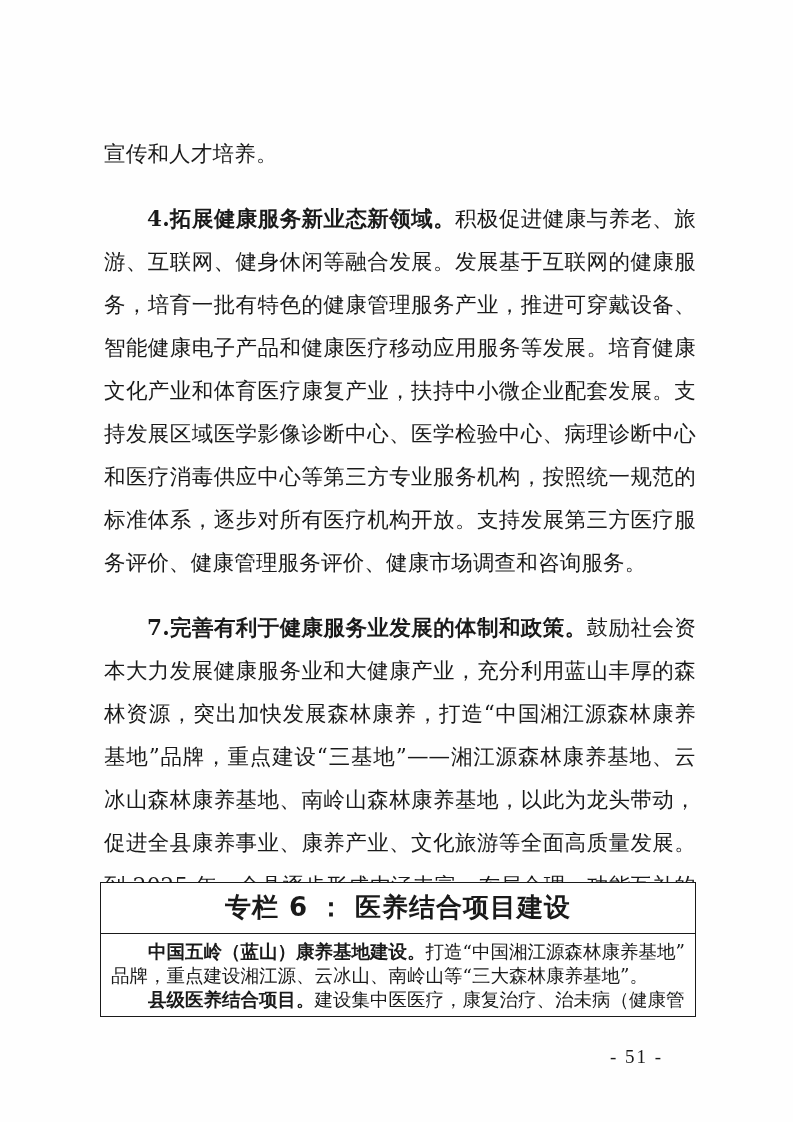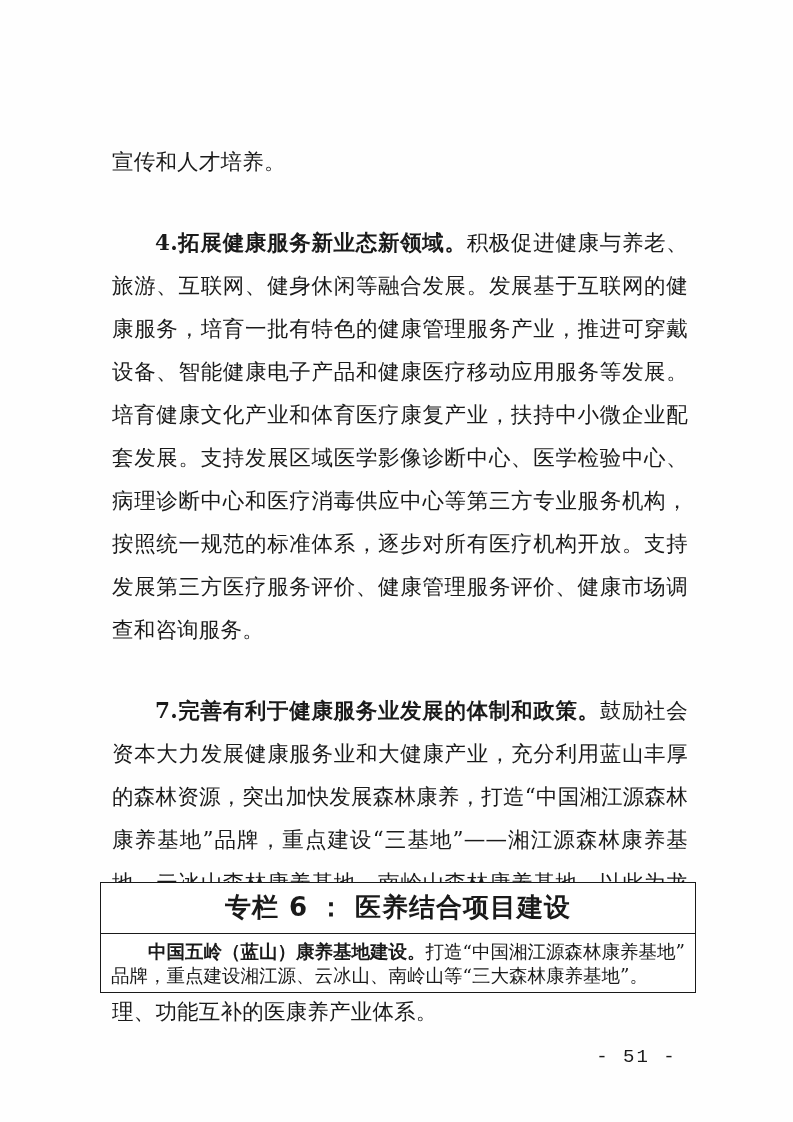--- a/index.html
+++ b/index.html
@@ -23,21 +23,21 @@
     height: 1122px;
     background: #fefefe;
   }
   .content {
     position: absolute;
     left: 100px;
     top: 128px;
     width: 600px;
   }
   p.body-line {
-    margin: 12px;
+    margin: 4px;
     font-size: 21.5px;
     line-height: 43px;
     letter-spacing: 0.2px;
     text-align: justify;
     text-justify: inter-ideograph;
     white-space: pre-wrap;
   }
   .para {
     margin: 0 0 0 0;
   }
@@ -84,21 +84,21 @@
     text-indent: 2em;
   }
   .page-number {
     position: absolute;
     left: 0;
     top: 1046px;
     width: 793px;
     text-align: center;
     font-size: 19px;
     letter-spacing: 2px;
-    font-family: Liberation Mono, monospace;
+    font-family: Liberation Serif, serif;
   }
   .pn-inner {
     display: inline-block;
     margin-left: 480px;
   }
 </style>
 </head>
 <body>
 
 <div class="page">
@@ -114,18 +114,19 @@
     <div class="para-spacer"></div>
 
     <p class="body-line para indent"><span class="bold">7.完善有利于健康服务业发展的体制和政策。</span><span>鼓励社会资本大力发展健康服务业和大健康产业，充分利用蓝山丰厚的森林资源，突出加快发展森林康养，打造“中国湘江源森林康养基地”品牌，重点建设“三基地”——湘江源森林康养基地、云冰山森林康养基地、南岭山森林康养基地，以此为龙头带动，促进全县康养事业、康养产业、文化旅游等全面高质量发展。到 2025 年，全县逐步形成内涵丰富、布局合理、功能互补的医康养产业体系。</span></p>
 
   </div>
 
   <div class="box">
     <div class="box-header">专栏 6 ： 医养结合项目建设</div>
     <div class="box-body">
       <p class="box-indent"><span class="bold">中国五岭（蓝山）康养基地建设。</span><span>打造“中国湘江源森林康养基地”品牌，重点建设湘江源、云冰山、南岭山等“三大森林康养基地”。</span></p>
+      <p class="box-indent"><span class="bold">县级医养结合项目。</span><span>建设集中医医疗，康复治疗、治未病（健康管</span></p>
     </div>
   </div>
 
   <div class="page-number"><span class="pn-inner">- 51 -</span></div>
 
 </div>
 
 </body></html>

